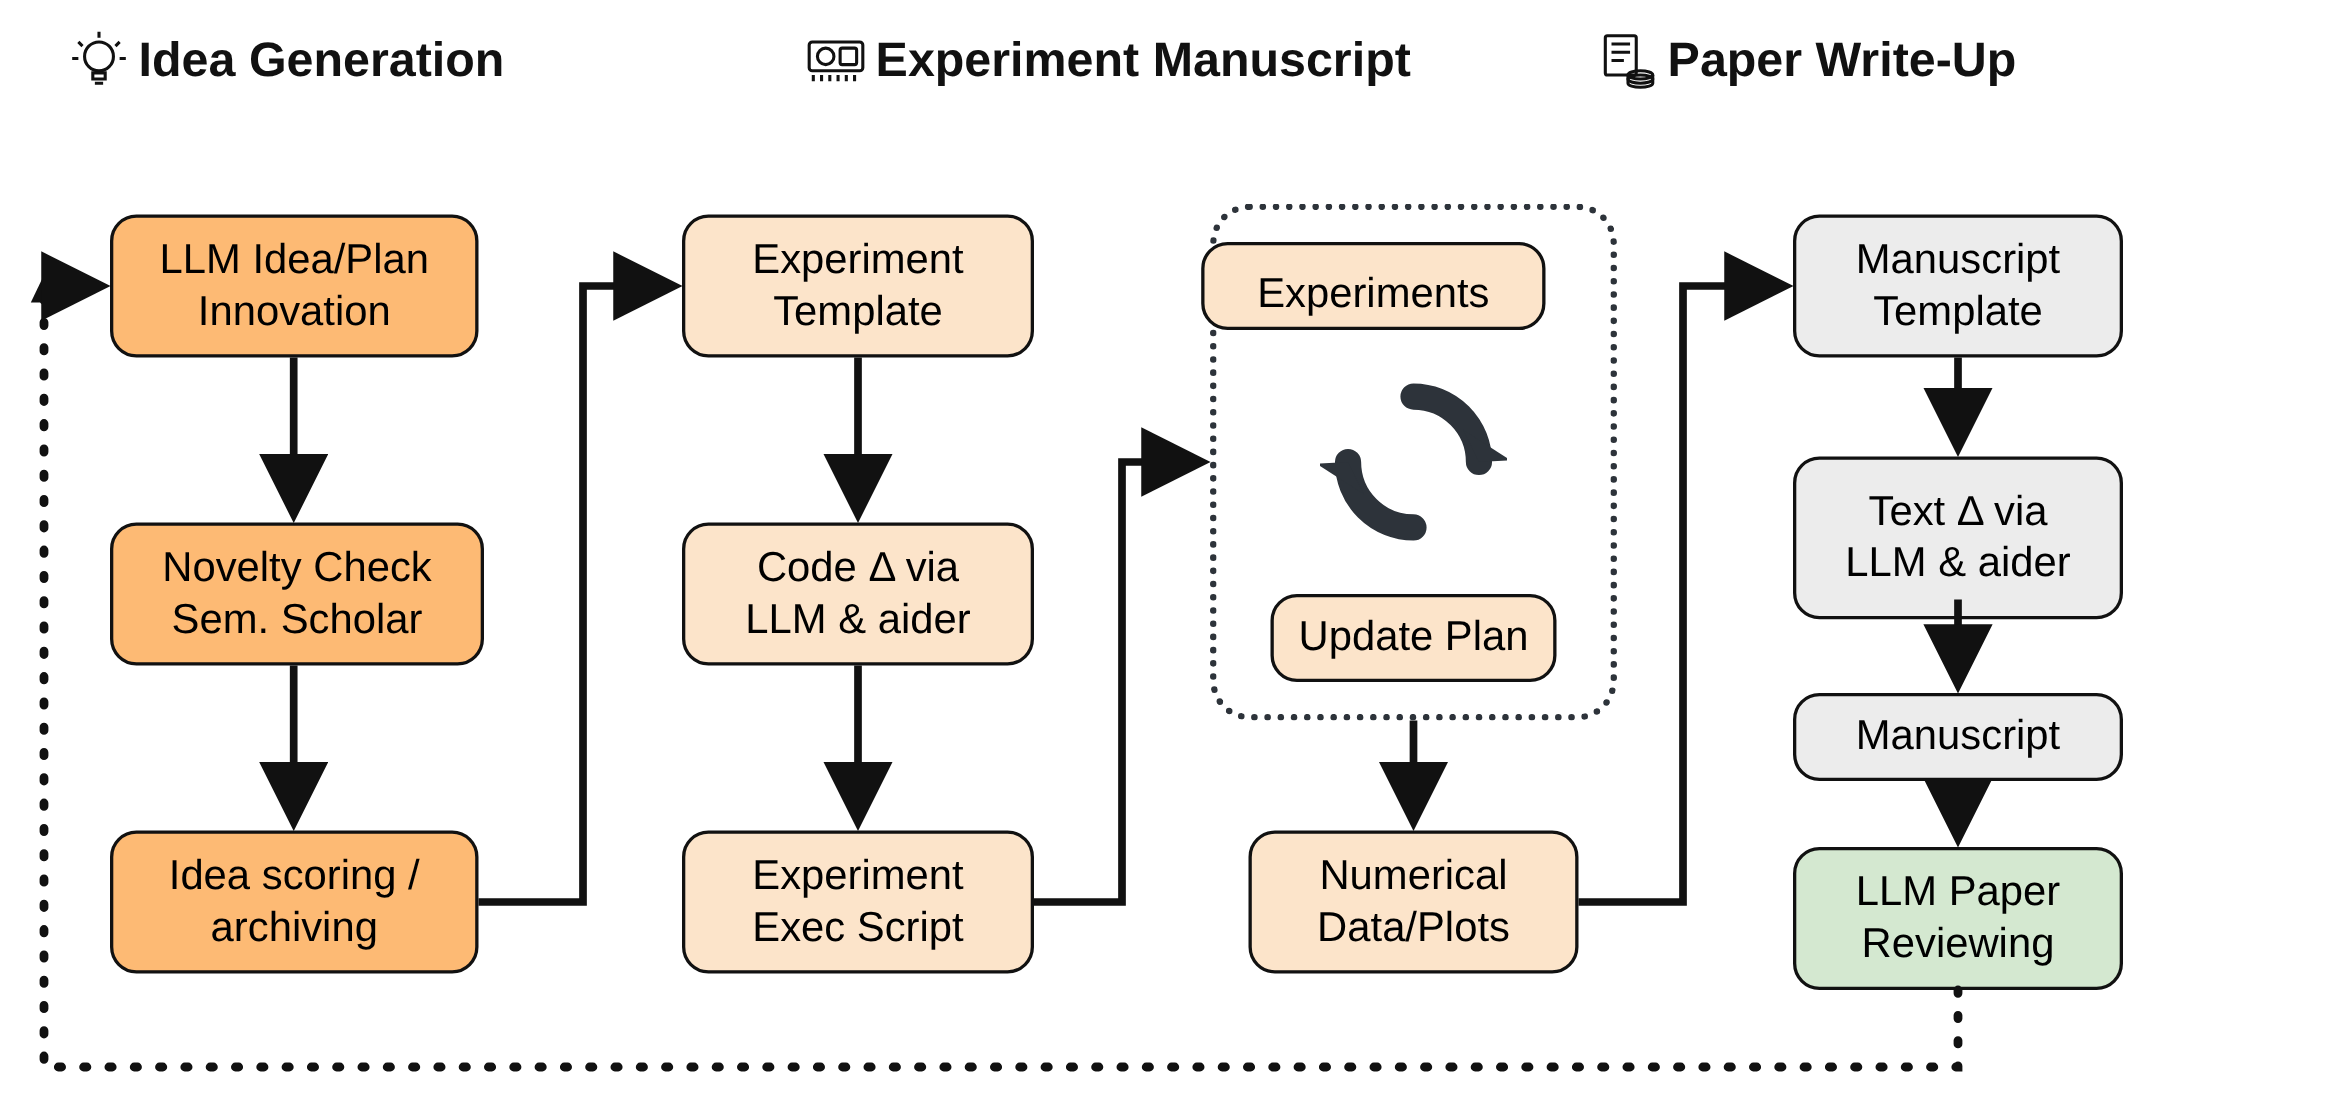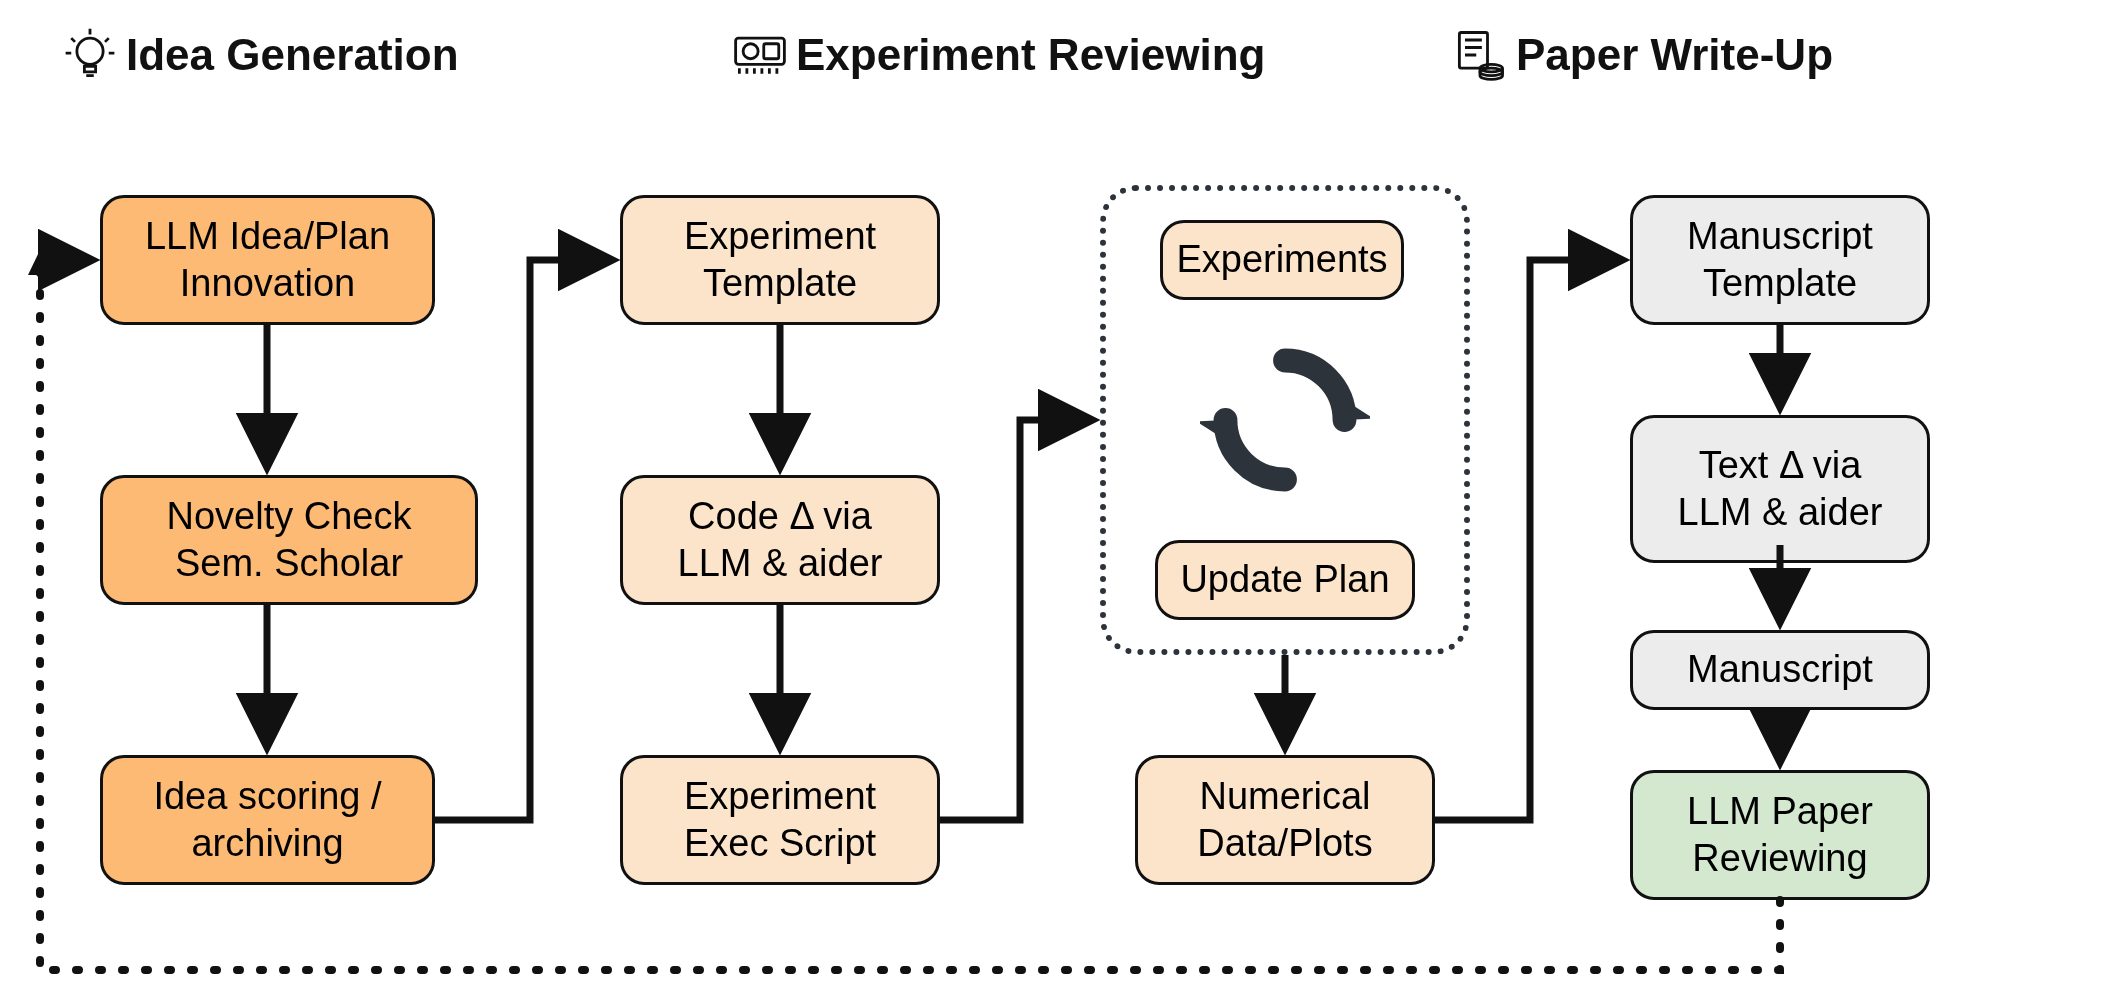--- a/index.html
+++ b/index.html
@@ -71,58 +71,58 @@
 
 <div class="heading" style="left:730px; top:25px;">
   <span class="icon">
     <svg viewBox="0 0 64 64" fill="none" stroke="#111" stroke-width="3">
       <rect x="6" y="14" width="52" height="28" rx="3"></rect>
       <circle cx="22" cy="28" r="8"></circle>
       <rect x="36" y="20" width="16" height="16" rx="2"></rect>
       <path d="M10 46v6M18 46v6M26 46v6M34 46v6M42 46v6M50 46v6"></path>
     </svg>
   </span>
-  <span>Experiment Reviewing</span>
+  <span>Experiment Manuscript</span>
 </div>
 
 <div class="heading" style="left:1450px; top:25px;">
   <span class="icon">
     <svg viewBox="0 0 64 64" fill="none" stroke="#111" stroke-width="3">
       <rect x="10" y="8" width="30" height="38" rx="2"></rect>
       <path d="M16 16h18M16 24h18M16 32h12"></path>
       <ellipse cx="44" cy="46" rx="12" ry="4"></ellipse>
       <path d="M32 46v8a12 4 0 0 0 24 0v-8"></path>
       <ellipse cx="44" cy="50" rx="12" ry="4"></ellipse>
     </svg>
   </span>
   <span>Paper Write-Up</span>
 </div>
 
 <div class="box blue" style="left:100px; top:195px; width:335px; height:130px;">
   <span>LLM Idea/Plan<br>Innovation</span>
 </div>
-<div class="box blue" style="left:100px; top:475px; width:378px; height:130px;">
+<div class="box blue" style="left:100px; top:475px; width:340px; height:130px;">
   <span>Novelty Check<br>Sem. Scholar</span>
 </div>
 <div class="box blue" style="left:100px; top:755px; width:335px; height:130px;">
   <span>Idea scoring /<br>archiving</span>
 </div>
 
 <div class="box peach" style="left:620px; top:195px; width:320px; height:130px;">
   <span>Experiment<br>Template</span>
 </div>
 <div class="box peach" style="left:620px; top:475px; width:320px; height:130px;">
   <span>Code Δ via<br>LLM &amp; aider</span>
 </div>
 <div class="box peach" style="left:620px; top:755px; width:320px; height:130px;">
   <span>Experiment<br>Exec Script</span>
 </div>
 
 <div class="dashgroup" style="left:1100px; top:185px; width:370px; height:470px;"></div>
-<div class="box peach" style="left:1160px; top:220px; width:244px; height:80px;">
+<div class="box peach" style="left:1092px; top:220px; width:313px; height:80px;align-items:flex-end;">
   <span>Experiments</span>
 </div>
 <div class="box peach" style="left:1155px; top:540px; width:260px; height:80px;">
   <span>Update Plan</span>
 </div>
 <div class="cycle-icon" style="left:1200px; top:335px;">
   <svg viewBox="0 0 100 100">
     <path d="M50 15 A35 35 0 0 1 85 50" fill="none" stroke="#2d333a" stroke-width="14" stroke-linecap="round"></path>
     <path d="M50 85 A35 35 0 0 1 15 50" fill="none" stroke="#2d333a" stroke-width="14" stroke-linecap="round"></path>
     <polygon points="85,50 70,38 100,42" fill="#2d333a" transform="rotate(25 85 50)"></polygon>

